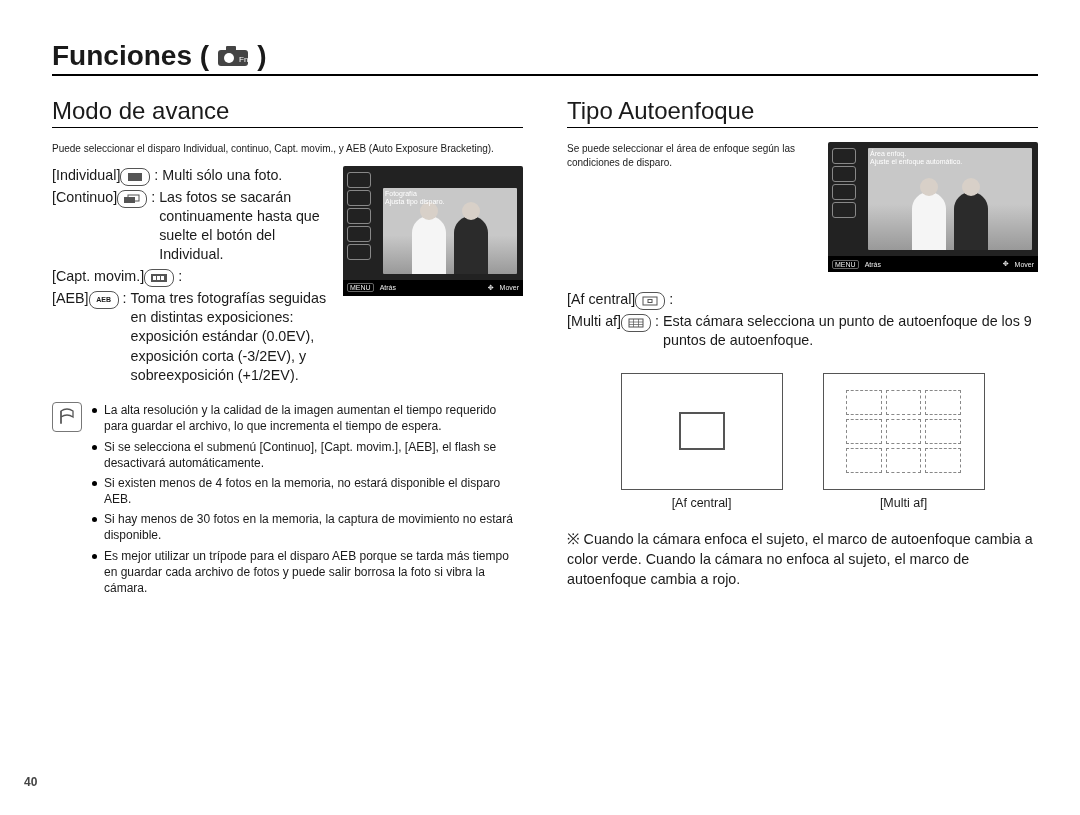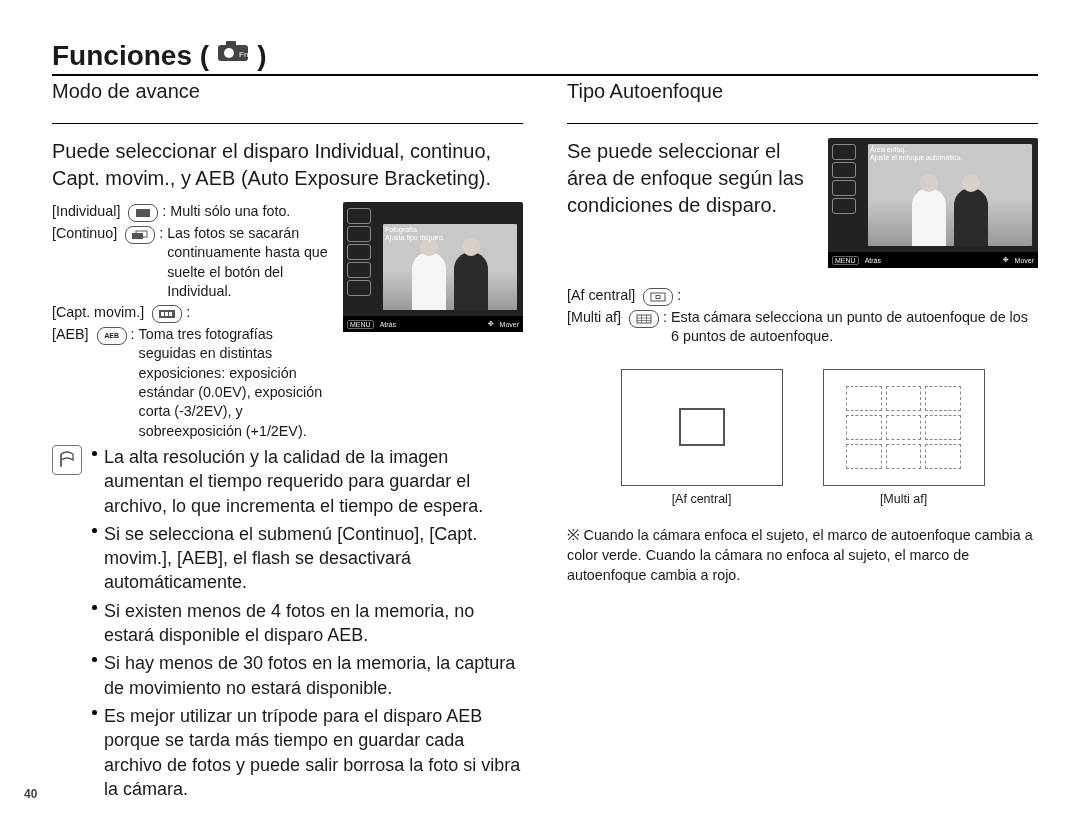--- a/index.html
+++ b/index.html
@@ -1,56 +1,56 @@
 <!DOCTYPE html>
 <html><head>
 <meta charset="utf-8">
 <style>
   html,body{margin:0;padding:0;background:#fff;font-family:Arial,Helvetica,sans-serif;color:#1a1a1a}
   .page{width:1080px;height:815px;position:relative;box-sizing:border-box;padding:40px 42px 0 52px}
-  .h1-wrap{display:flex;gap:8px;border-bottom:2px solid #000;padding-bottom:2px;margin-bottom:4px}
+  .h1-wrap{display:flex;align-items:center;gap:8px;border-bottom:2px solid #000;padding-bottom:2px;margin-bottom:21px}
   .h1{font-size:28px;font-weight:bold}
   .camera-icon{width:32px;height:22px;display:inline-block}
   .cols{display:flex;gap:44px}
   .col{flex:1;min-width:0}
-  .h2{font-size:20px;border-bottom:1px solid #000;padding-bottom:20px;margin:0 0 14px 0;font-weight:normal}
-  .intro{font-size:20px;line-height:1.35;margin-bottom:10px}
+  .h2{font-size:24px;border-bottom:1px solid #000;padding-bottom:2px;margin:0 0 14px 0;font-weight:normal}
+  .intro{font-size:10px;line-height:1.35;margin-bottom:10px}
   .deflist{font-size:14.3px;line-height:1.35}
   .defrow{display:flex;margin-bottom:2px}
-  .term{white-space:nowrap;display:flex;align-items:flex-start;gap:8px}
+  .term{white-space:nowrap;display:flex;align-items:flex-start;gap:0}
   .term-icon{display:inline-flex;align-items:center;justify-content:center;width:28px;height:16px;border:1px solid #555;border-radius:8px;margin-top:2px}
   .term-icon svg,.term-icon span{display:block}
   .colon{padding:0 4px}
   .desc{flex:1}
   .lcd{position:relative;width:180px;height:130px;background:#222;border-radius:2px;float:right;margin:0 0 6px 10px;color:#eee;font-size:7px}
   .lcd-r{width:210px;height:130px}
   .lcd-photo{position:absolute;top:22px;left:40px;right:6px;bottom:22px;background:linear-gradient(#c8c8c8 55%,#999);border-radius:1px;overflow:hidden;display:flex;align-items:flex-end;justify-content:center;gap:8px}
   .person{width:34px;height:58px;background:#2b2b2b;border-radius:18px 18px 0 0;position:relative}
   .person::before{content:"";position:absolute;top:-14px;left:50%;transform:translateX(-50%);width:18px;height:18px;background:#d8d0c8;border-radius:50%}
   .bride{background:#f5f5f5}
   .bride::before{background:#d8d0c8}
   .lcd-side{position:absolute;left:4px;top:6px;bottom:22px;width:32px;display:flex;flex-direction:column;gap:2px}
   .sicon{width:22px;height:14px;border:1px solid #888;border-radius:3px}
   .lcd-hint{position:absolute;top:24px;left:42px;font-size:7px;line-height:1.2;color:#fff}
   .lcd-bot{position:absolute;left:0;right:0;bottom:0;height:16px;background:#000;display:flex;align-items:center;gap:6px;padding:0 4px;font-size:7px}
   .lcd-bot .sp{flex:1}
-  .notebox{display:flex;gap:10px;font-size:18px;line-height:1.35;margin-top:4px;clear:both}
+  .notebox{display:flex;gap:10px;font-size:12px;line-height:1.35;margin-top:17px;clear:both}
   .noteicon{width:28px;height:28px;border:1px solid #777;border-radius:4px;display:flex;align-items:center;justify-content:center;flex:0 0 28px}
   .notes{padding-left:0;margin:0;list-style:none}
   .notes li{position:relative;padding-left:12px;margin-bottom:4px}
   .notes li::before{content:"";position:absolute;left:0;top:6px;width:5px;height:5px;background:#000;border-radius:50%}
   .diagrams{display:flex;gap:40px;justify-content:center;margin:22px 0 18px 0}
   .dia{text-align:center;font-size:12.5px}
   .frame{width:160px;height:115px;border:1px solid #555;position:relative;margin-bottom:6px}
   .center-box{position:absolute;left:50%;top:50%;width:42px;height:34px;border:2px solid #555;transform:translate(-50%,-50%)}
   .grid3{position:absolute;left:14%;top:14%;right:14%;bottom:14%;display:grid;grid-template-columns:repeat(3,1fr);grid-template-rows:repeat(3,1fr);gap:4px}
   .cell{border:1px dashed #888}
   .star-note{font-size:14.3px;line-height:1.4}
   .star-note .sym{font-size:15px;margin-right:4px}
-  .pagenum{position:absolute;left:24px;bottom:14px;font-size:12px;font-weight:bold;color:#444}
+  .pagenum{position:absolute;left:24px;bottom:26px;font-size:12px;font-weight:bold;color:#444}
   .clear{clear:both}
 </style>
 </head>
 <body>
 
 <div class="page">
 
   <div class="h1-wrap">
     <span class="h1">Funciones (</span>
     <span class="camera-icon">
@@ -215,21 +215,21 @@
                 <svg width="16" height="10">
                   <rect x="1" y="1" width="14" height="8" fill="none" stroke="#555"></rect>
                   <line x1="5.5" y1="1" x2="5.5" y2="9" stroke="#555" stroke-width="0.7"></line>
                   <line x1="10.5" y1="1" x2="10.5" y2="9" stroke="#555" stroke-width="0.7"></line>
                   <line x1="1" y1="4" x2="15" y2="4" stroke="#555" stroke-width="0.7"></line>
                   <line x1="1" y1="6.5" x2="15" y2="6.5" stroke="#555" stroke-width="0.7"></line>
                 </svg>
               </span>
           </span>
           <span class="colon">:</span>
-          <span class="desc">Esta cámara selecciona un punto de autoenfoque de los 6 puntos de autoenfoque.</span>
+          <span class="desc">Esta cámara selecciona un punto de autoenfoque de los 9 puntos de autoenfoque.</span>
         </div>
       </div>
 
       <div class="diagrams">
         <div class="dia">
           <div class="frame">
               <div class="center-box"></div>
             </div>
           <div>[Af central]</div>
         </div>

